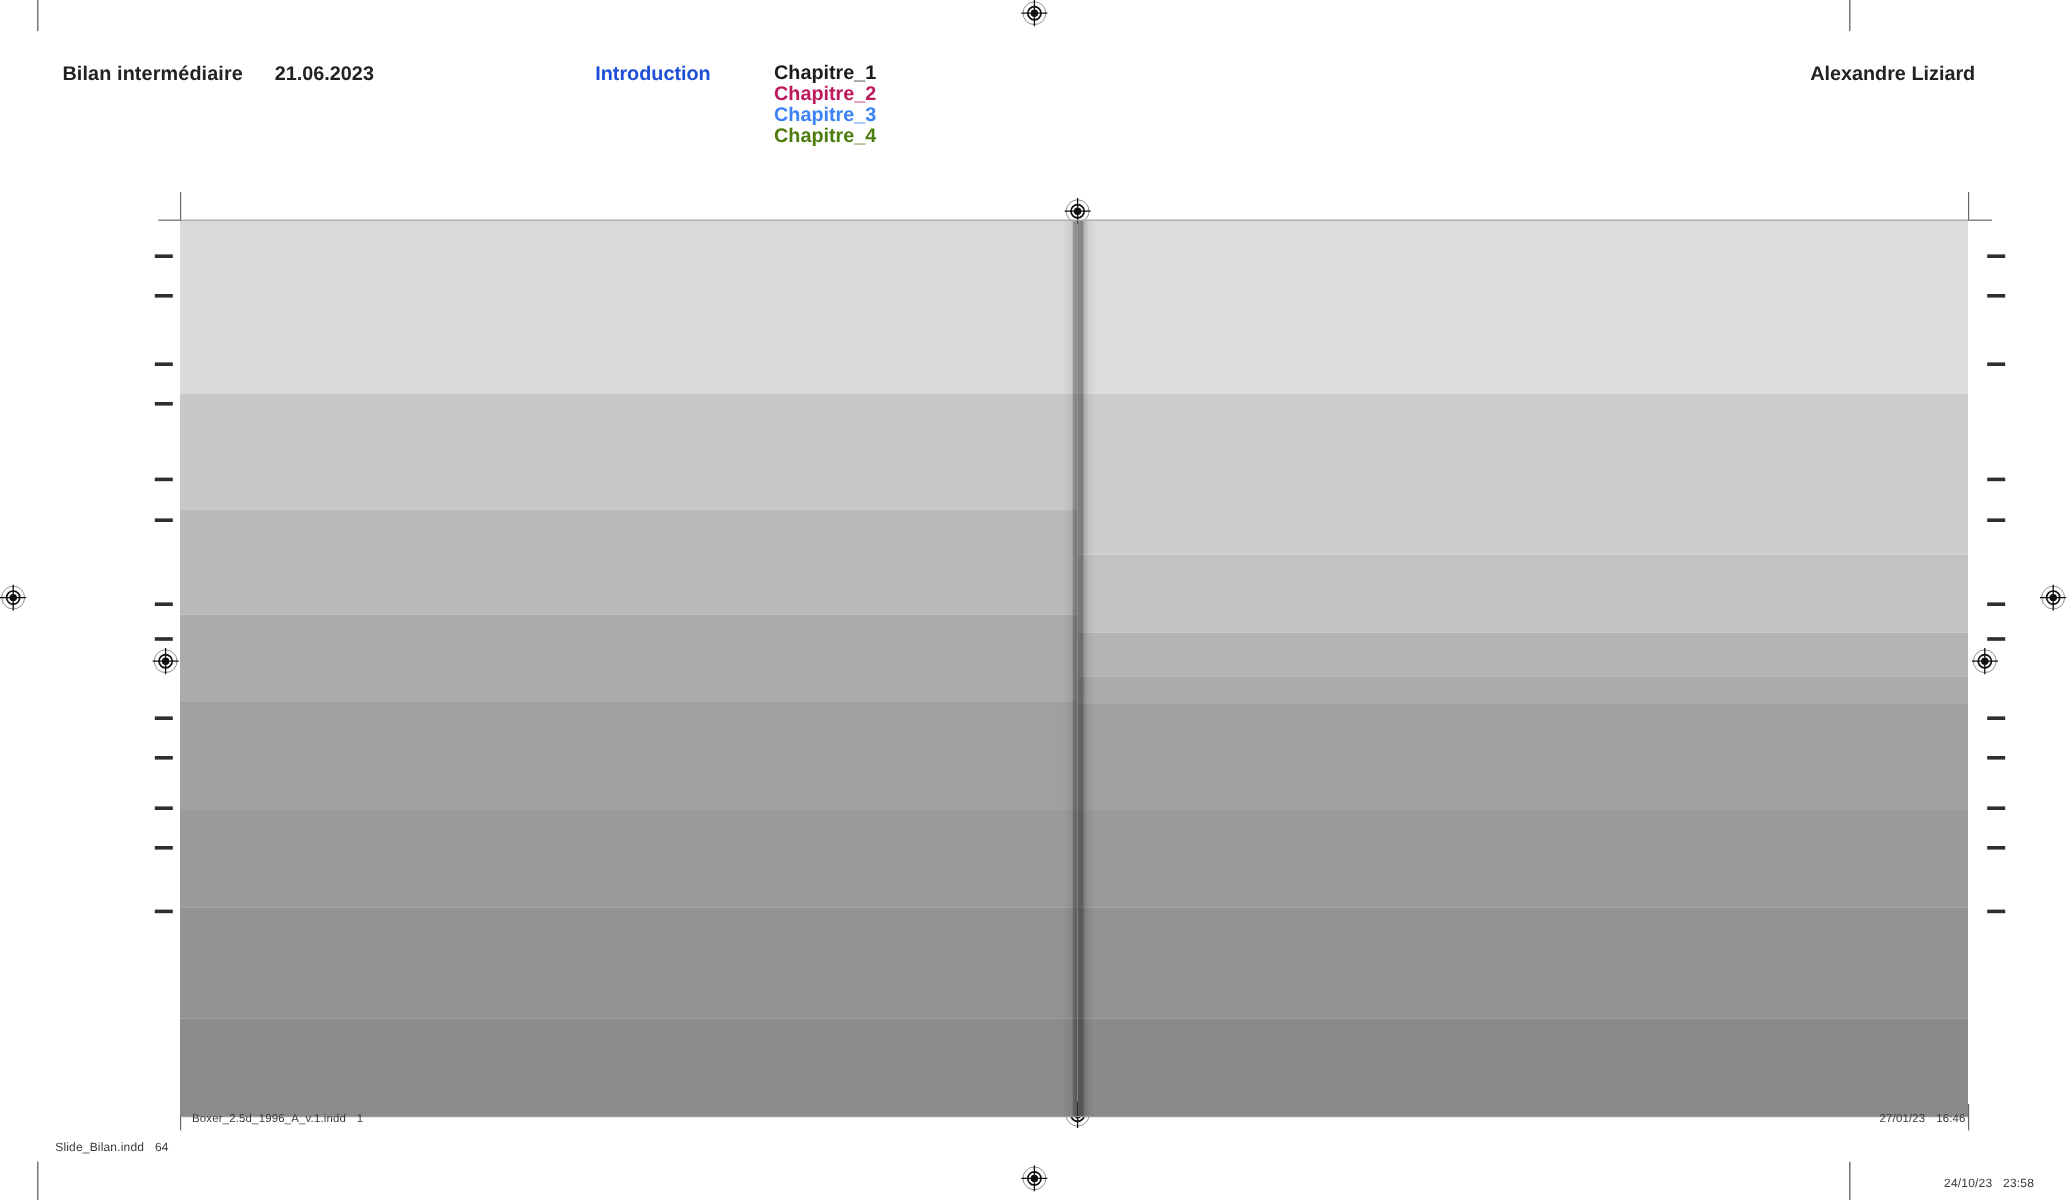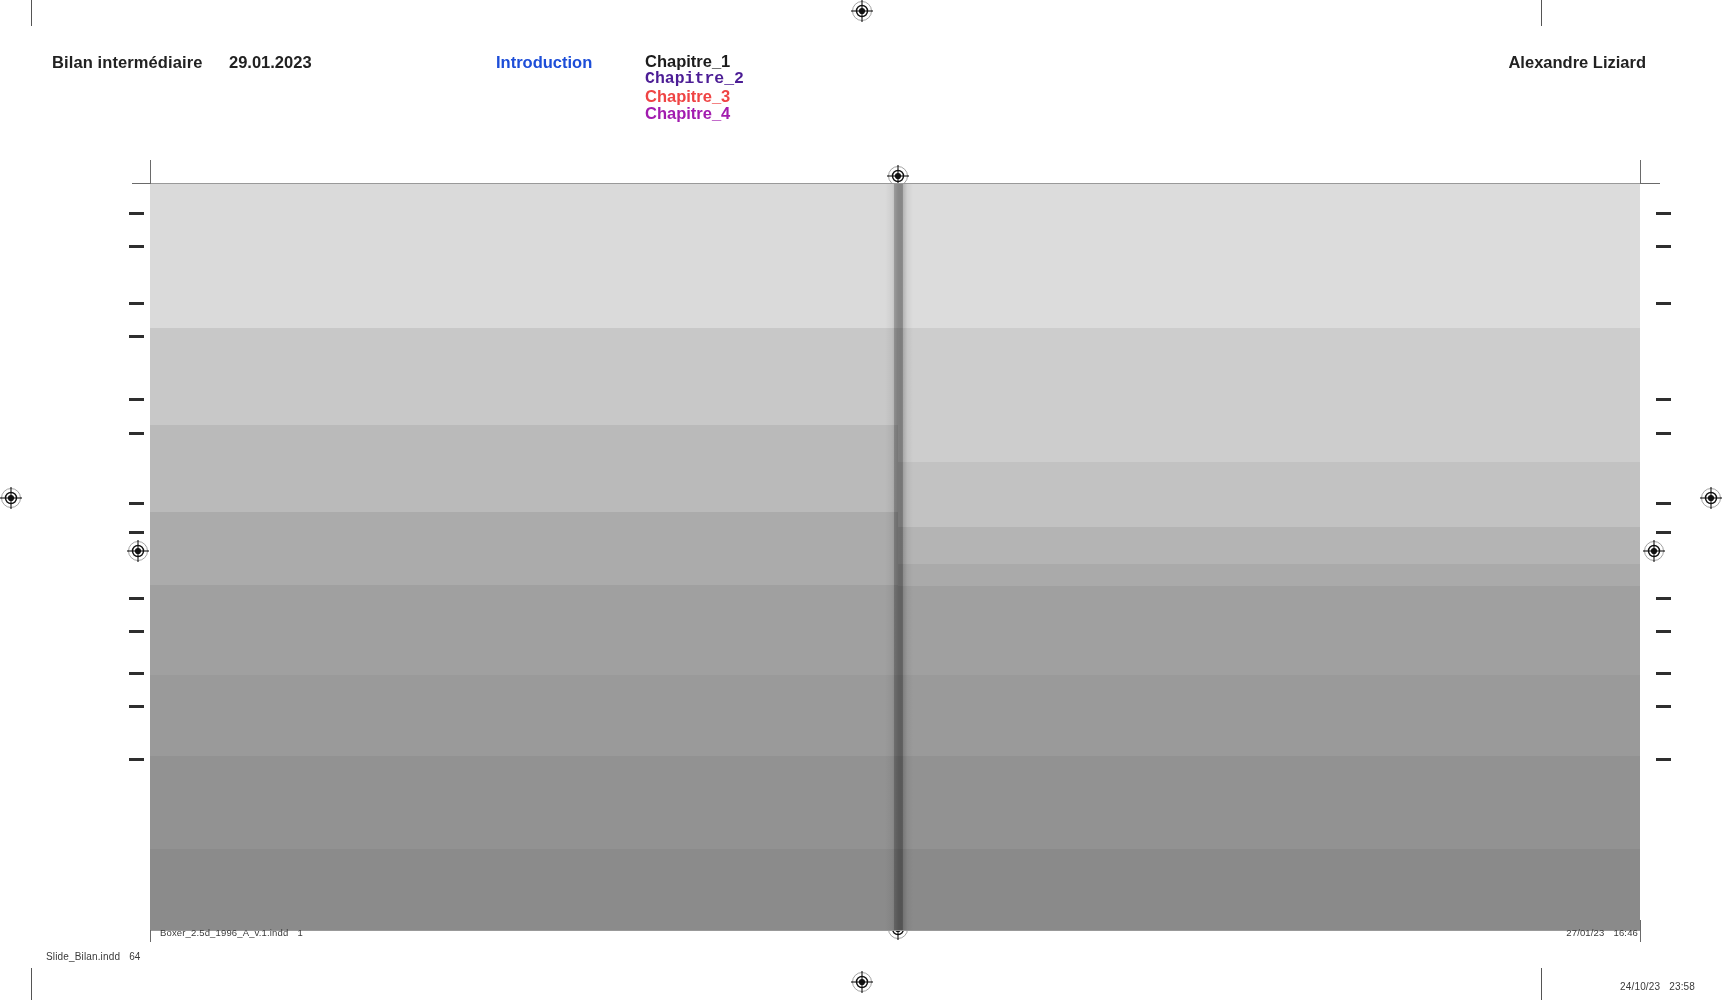--- a/index.html
+++ b/index.html
@@ -66,23 +66,23 @@
     left: 645px; top: 53px;
   }
   .chapter {
     font-size: 16.5px;
     font-weight: bold;
     line-height: 17.3px;
     white-space: nowrap;
     color: #d2d2d2;
   }
   .chapter.active { color: #1c1c1c; }
-  .chapter.c2 { color: #4c1d95; font-family: Liberation Mono, monospace; }
-  .chapter.c3 { color: #ef4444; }
-  .chapter.c4 { color: #a21caf; }
+  .chapter.c2 { color: #be185d; }
+  .chapter.c3 { color: #3b82f6; }
+  .chapter.c4 { color: #4d7c0f; }
 
   .hdr-subject {
     position: absolute;
     left: 938px; top: 53px;
     font-size: 16.5px;
     font-weight: bold;
     line-height: 18px;
     white-space: nowrap;
   }
   .hdr-author {
@@ -252,21 +252,21 @@
     <circle cx="11" cy="11" r="9.5" fill="none" stroke="#8a8a8a" stroke-width="0.8"></circle>
     <circle cx="11" cy="11" r="5.5" fill="none" stroke="#111" stroke-width="1.4"></circle>
     <circle cx="11" cy="11" r="3.1" fill="#111"></circle>
     <line x1="11" y1="0" x2="11" y2="22" stroke="#111" stroke-width="1.1"></line>
     <line x1="0" y1="11" x2="22" y2="11" stroke="#111" stroke-width="1.1"></line>
   </svg>
 </div>
 
 <div class="header">
   <div class="hdr-title">Bilan intermédiaire</div>
-  <div class="hdr-date">29.01.2023</div>
+  <div class="hdr-date">21.06.2023</div>
   <div class="hdr-intro">Introduction</div>
 
   <div class="chapters">
     <div class="chapter active">Chapitre_1</div>
     <div class="chapter c2">Chapitre_2</div>
     <div class="chapter c3">Chapitre_3</div>
     <div class="chapter c4">Chapitre_4</div>
   </div>
 
 

